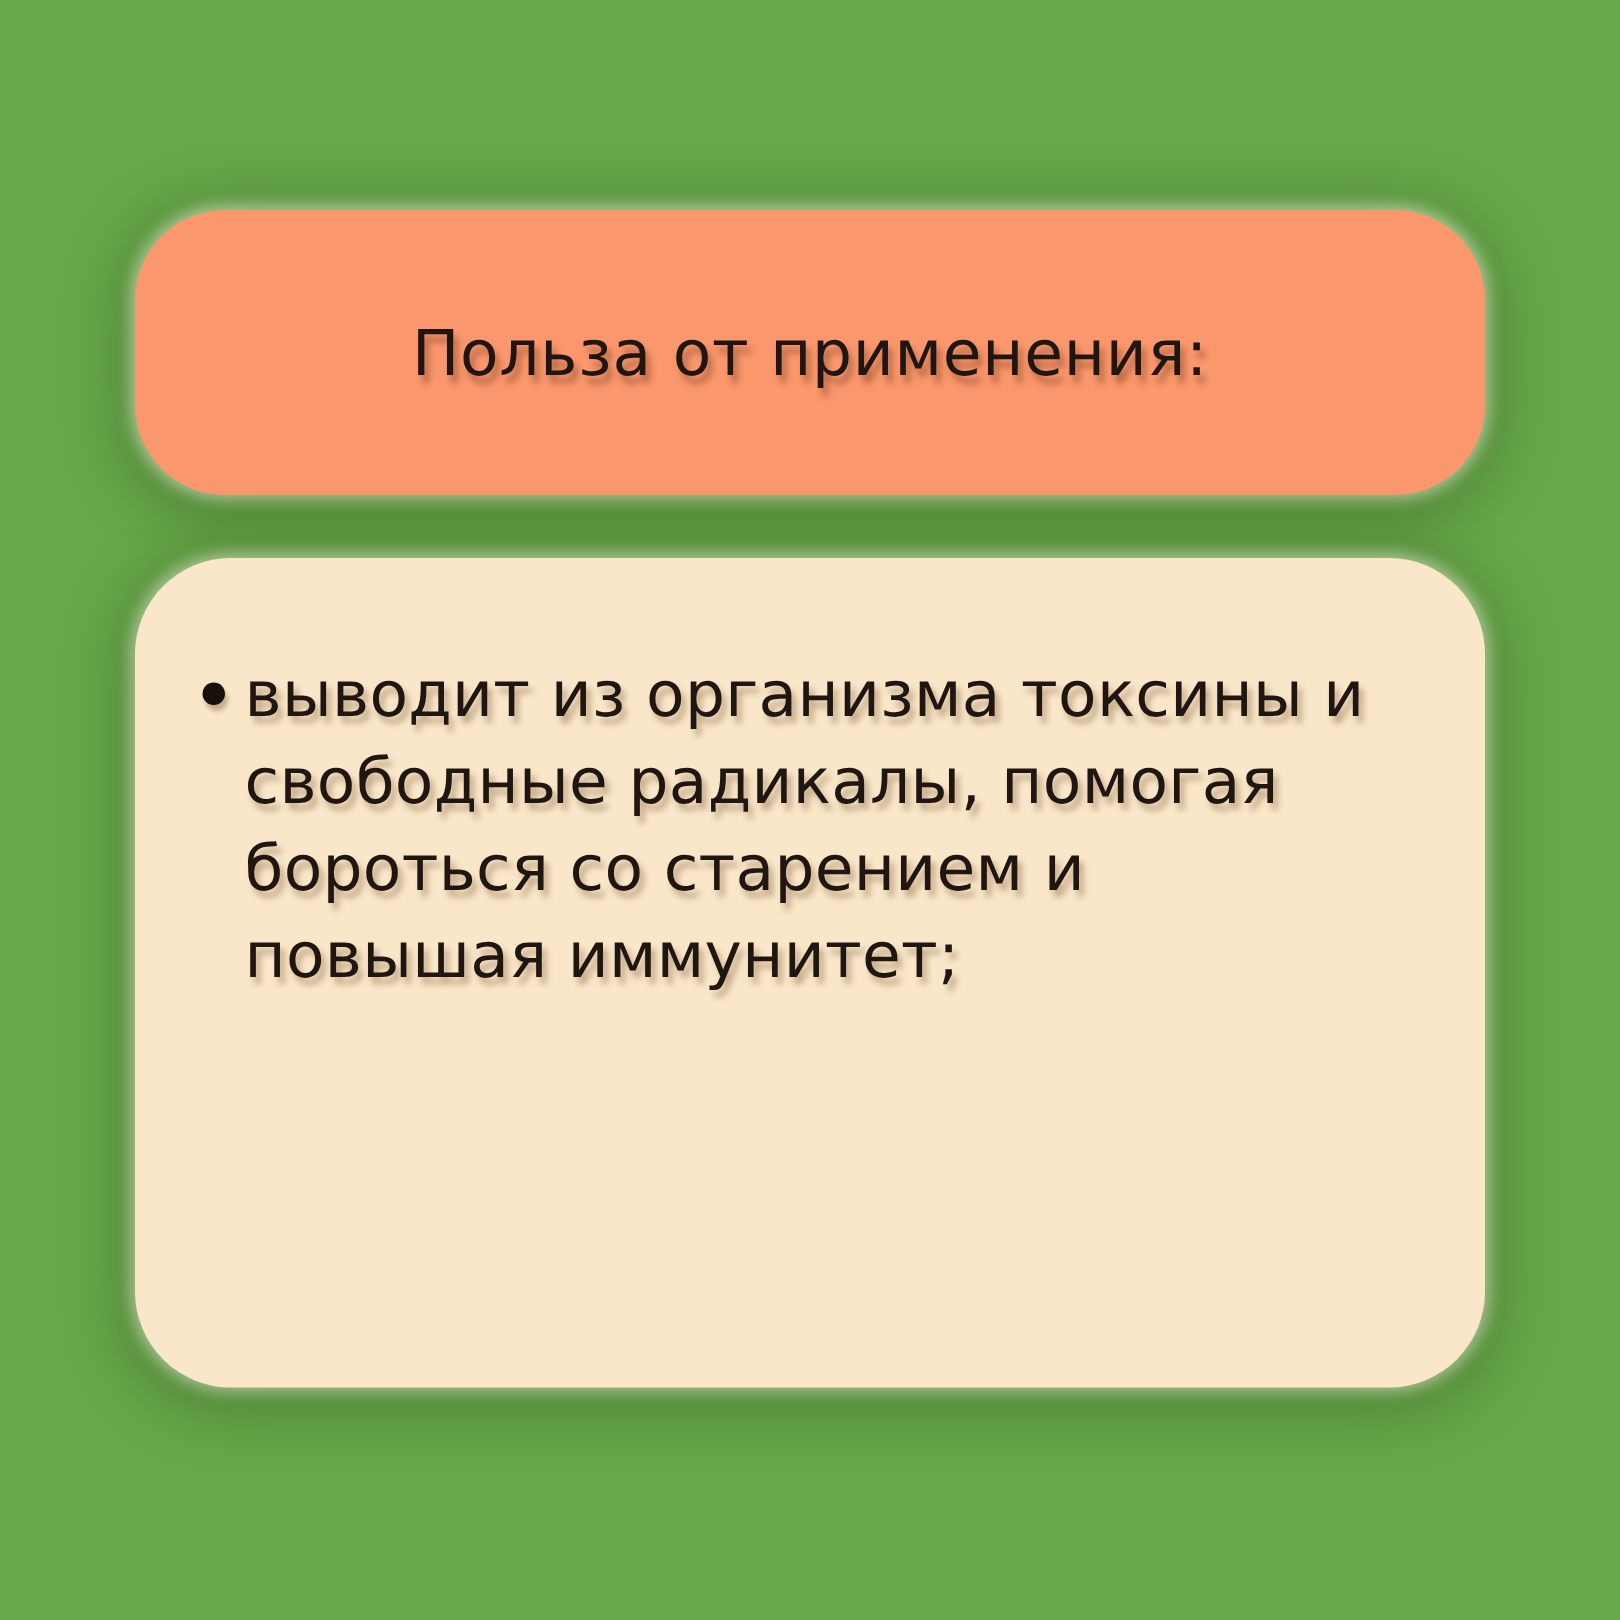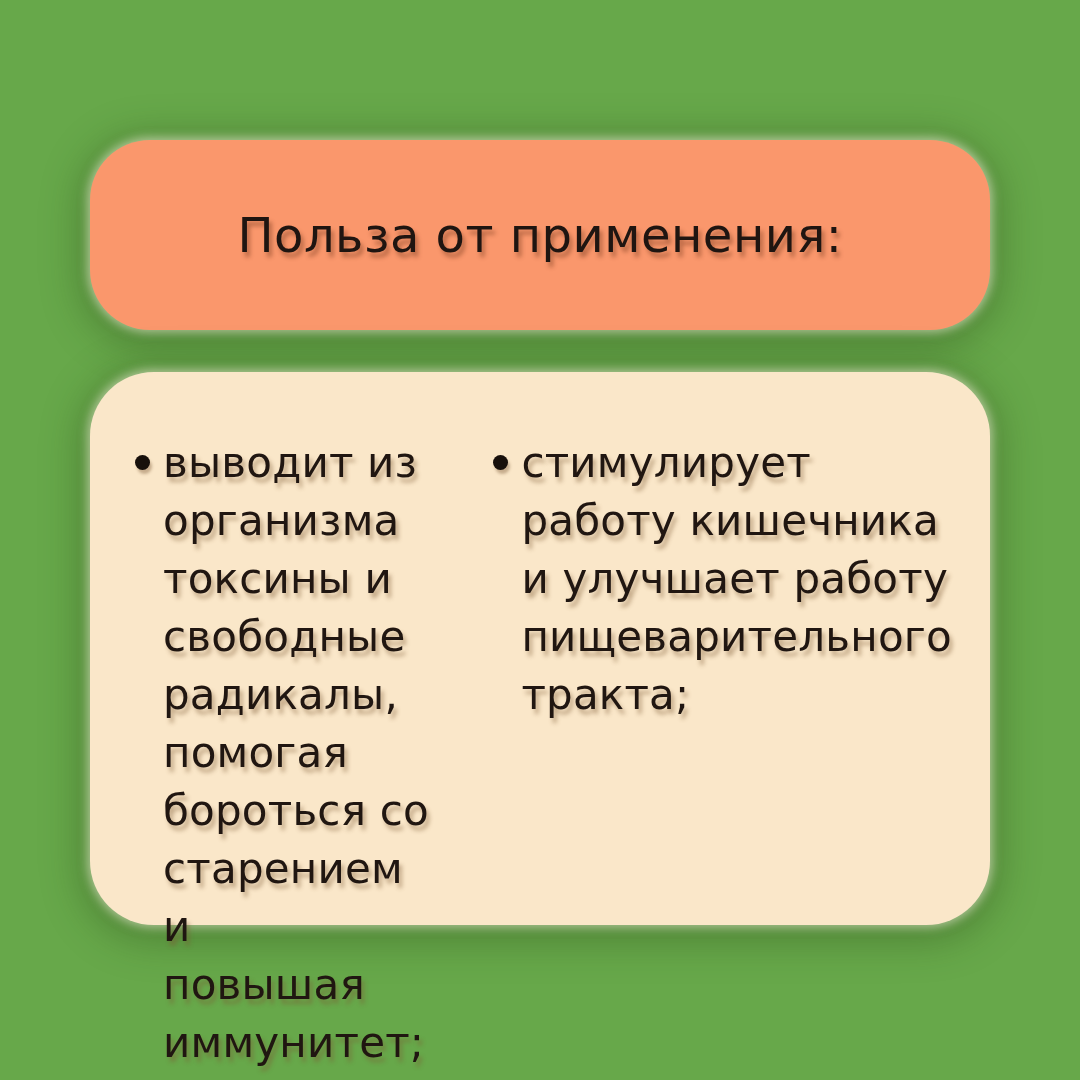--- a/index.html
+++ b/index.html
@@ -25,21 +25,21 @@
     border-radius: 60px;
     display: flex;
     align-items: center;
     justify-content: center;
     box-shadow:
       0 0 10px 3px rgba(255, 250, 232, 0.50),
       0 6px 38px 10px rgba(33, 66, 16, 0.35);
   }
   .title-text {
     margin: 0;
-    font-size: 48px;
+    font-size: 42px;
     font-weight: 400;
     letter-spacing: 0.5px;
     color: #1F1511;
     text-shadow: 3px 5px 4px rgba(110, 50, 25, 0.45);
     white-space: nowrap;
   }
   .benefits-card {
     position: absolute;
     left: 90px;
     top: 372px;
@@ -91,21 +91,15 @@
   <div class="benefits-card" style="background-color: rgb(250, 231, 201);">
 
     <div class="bullet-item">
       <span class="bullet-dot"></span>
       <span class="bullet-text">выводит из организма токсины и
 свободные радикалы, помогая
 бороться со старением и
 повышая иммунитет;</span>
     </div>
 
-    <div class="bullet-item">
-      <span class="bullet-dot"></span>
-      <span class="bullet-text">стимулирует работу кишечника
-и улучшает работу
-пищеварительного тракта;</span>
-    </div>
 
   </div>
 </div>
 
 </body></html>

